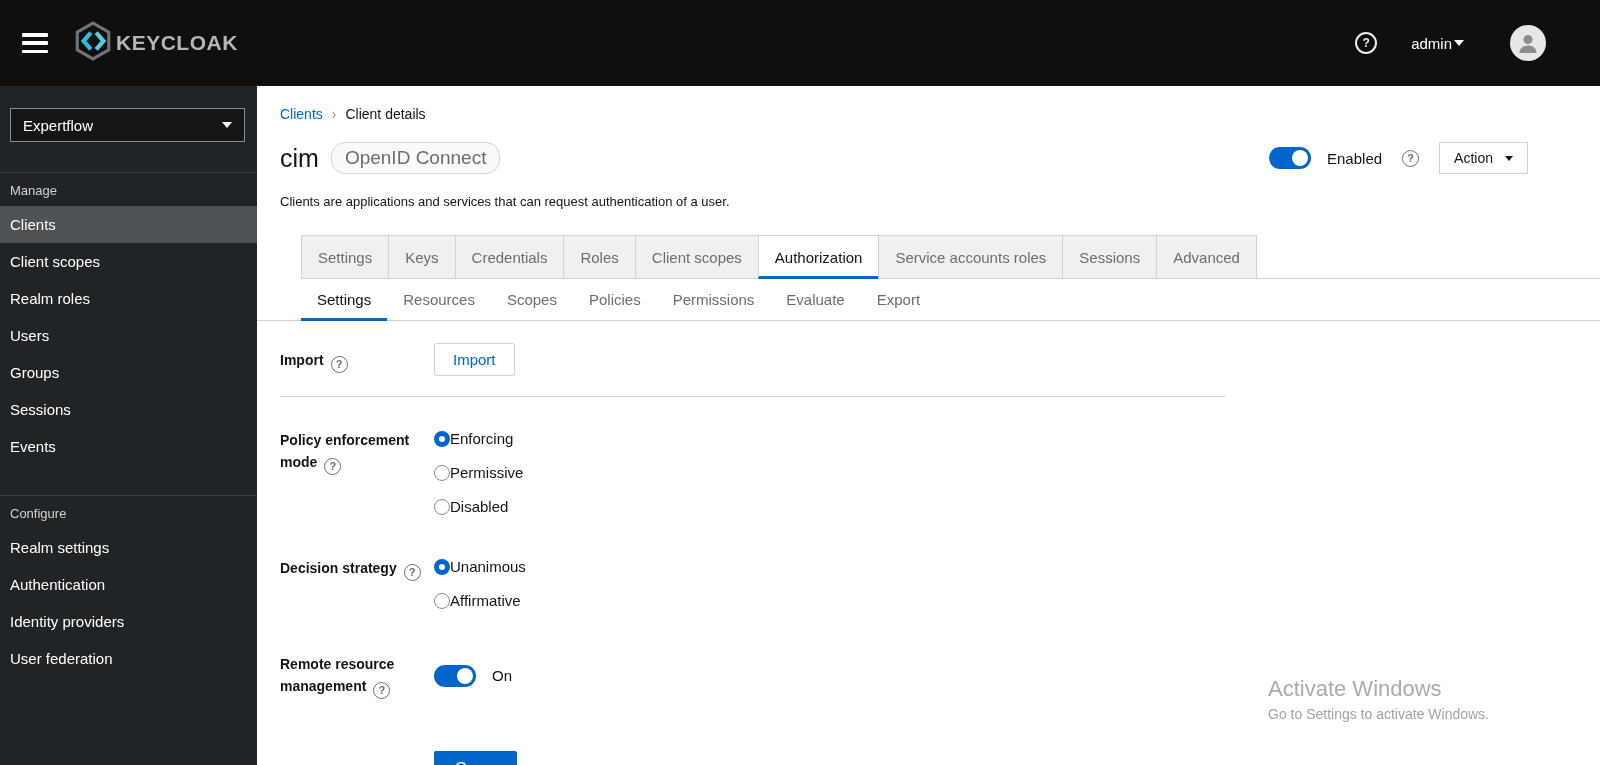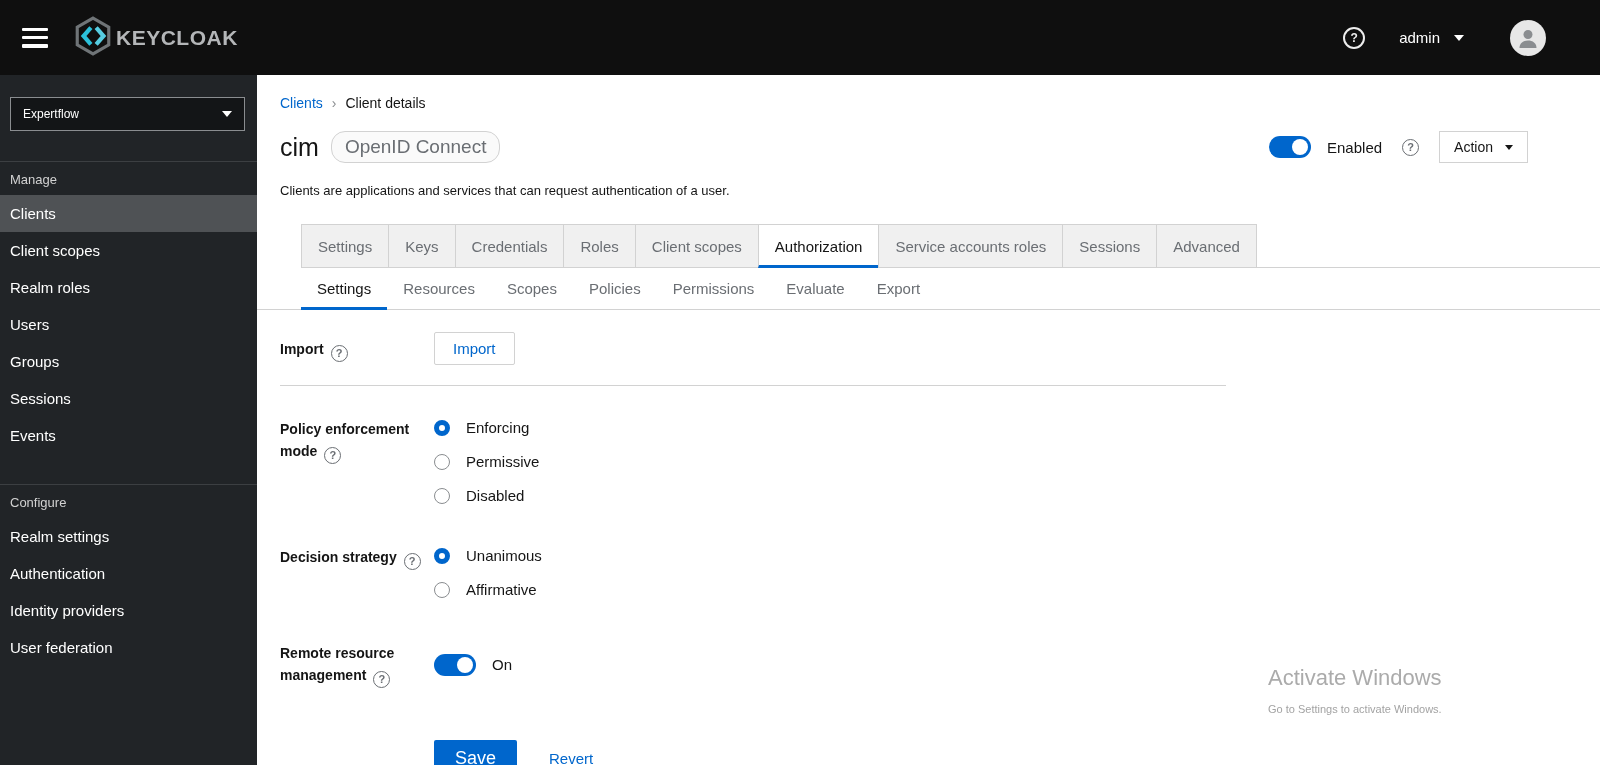--- a/index.html
+++ b/index.html
@@ -1,38 +1,38 @@
 <!DOCTYPE html>
 <html><head>
 <meta charset="utf-8">
 <style>
   * { margin:0; padding:0; box-sizing:border-box; }
   html,body { width:1600px; height:765px; font-family:"Liberation Sans", sans-serif; background:#fff; overflow:hidden; }
   .app { width:1600px; height:765px; display:flex; flex-direction:column; }
 
   
-  .masthead { height:75px; background:#0f0f0f; display:flex; align-items:center; justify-content:space-between; padding:0 54px 0 12px; flex:0 0 auto; }
+  .masthead { height:86px; background:#0f0f0f; display:flex; align-items:center; justify-content:space-between; padding:0 54px 0 12px; flex:0 0 auto; }
   .mh-left { display:flex; align-items:center; }
   .hamburger { width:26px; height:20px; display:flex; flex-direction:column; justify-content:space-between; margin:0 24px 0 10px; cursor:pointer; background:none; border:none; }
   .hamburger span { display:block; height:3.5px; background:#fff; border-radius:1px; }
   .logo { display:flex; align-items:center; }
   .logo svg { margin-right:2px; }
   .brand-text { color:#b4b6b8; font-size:21px; font-weight:bold; letter-spacing:0.5px; }
   .mh-right { display:flex; align-items:center; gap:34px; }
   .mh-help { width:22px; height:22px; border:2px solid #ededed; border-radius:50%; color:#ededed; font-size:12px; font-weight:bold; display:flex; align-items:center; justify-content:center; cursor:pointer; }
-  .user-menu { display:flex; align-items:center; gap:14px; color:#fff; font-size:15px; cursor:pointer; margin-right:12px; }
+  .user-menu { display:flex; align-items:center; gap:2px; color:#fff; font-size:15px; cursor:pointer; margin-right:12px; }
   .caret-dn { width:0; height:0; border-left:5px solid transparent; border-right:5px solid transparent; border-top:6px solid #fff; }
   .avatar { width:36px; height:36px; border-radius:50%; background:#e7e7e7; display:flex; align-items:center; justify-content:center; overflow:hidden; cursor:pointer; }
 
   
   .body-row { flex:1; display:flex; min-height:0; }
 
   
   .sidebar { width:257px; background:#212427; flex:0 0 auto; padding-top:22px; display:flex; flex-direction:column; }
-  .realm-selector { margin:0 12px 26px 10px; height:34px; background:#131517; border:1px solid #8a8d90; display:flex; align-items:center; justify-content:space-between; padding:0 12px; color:#fff; font-size:12px; cursor:pointer;text-align:center; }
+  .realm-selector { margin:0 12px 26px 10px; height:34px; background:#131517; border:1px solid #8a8d90; display:flex; align-items:center; justify-content:space-between; padding:0 12px; color:#fff; font-size:15px; cursor:pointer;text-align:center; }
   .realm-caret { width:0; height:0; border-left:5px solid transparent; border-right:5px solid transparent; border-top:6px solid #fff; }
   .nav-section-label { color:#d2d2d2; font-size:13px; padding:10px 10px 8px 10px; }
   .nav-section { border-top:1px solid #3c3f42; margin-top:4px; }
   .nav-section:first-of-type { border-top:none; margin-top:0; }
   .nav-item { color:#fff; font-size:15px; padding:0 10px; height:37px; display:flex; align-items:center; cursor:pointer; }
   .nav-item.active { background:#4f5255; }
   .nav-gap { height:26px; }
 
   
   .content { flex:1; background:#fff; position:relative; padding:20px 0 0 23px; min-width:0; }
@@ -70,38 +70,38 @@
   .tab-sub.active::after { content:""; position:absolute; left:0; right:0; bottom:-1px; height:3px; background:#0066cc; }
 
   
   .form { margin-top:22px; }
   .form-row { display:flex; margin-bottom:0; }
   .form-label { width:154px; flex:0 0 auto; font-size:14px; font-weight:bold; color:#151515; line-height:22px; padding-top:6px; }
   .import-btn { border:1px solid #d2d2d2; background:#fff; color:#0066cc; font-size:15px; padding:7px 18px; cursor:pointer; border-radius:2px; font-family:inherit; }
   .divider { border:none; border-top:1px solid #d2d2d2; width:946px; margin:20px 0 26px 0; }
 
   .radio-group { display:flex; flex-direction:column; gap:10px; padding-top:4px; }
-  .radio-option { display:flex; align-items:center; gap:16px; font-size:15px; color:#151515; line-height:24px; cursor:pointer; }
+  .radio-option { display:flex; align-items:center; gap:0; font-size:15px; color:#151515; line-height:24px; cursor:pointer; }
   .radio { width:16px; height:16px; border-radius:50%; border:1px solid #8a8d90; background:#fff; flex:0 0 auto; }
   .radio.checked { border:5px solid #0066cc; }
 
   .row-policy { margin-top:0; }
   .row-decision { margin-top:32px; }
   .row-remote { margin-top:34px; }
   .remote-control { display:flex; align-items:center; gap:16px; padding-top:6px; }
   .toggle-state { font-size:15px; color:#151515; }
 
   .actions { display:flex; align-items:center; gap:32px; margin-top:52px; }
   .save-btn { background:#0066cc; color:#fff; border:none; font-size:18px; padding:8px 21px; border-radius:2px; cursor:pointer; font-family:inherit; }
   .revert-link { color:#0066cc; font-size:15px; cursor:pointer; background:none; border:none; font-family:inherit; }
 
   
   .watermark { position:absolute; left:1011px; top:590px; color:#a3a3a3; }
   .wm-1 { font-size:22px; color:#ababab; }
-  .wm-2 { font-size:11px; margin-top:12px; color:#a3a3a3; }
+  .wm-2 { font-size:14px; margin-top:4px; color:#a3a3a3; }
 </style>
 </head>
 <body>
 
 <div class="app">
 
   <header class="masthead">
     <div class="mh-left">
       <button class="hamburger">
         <span></span>

